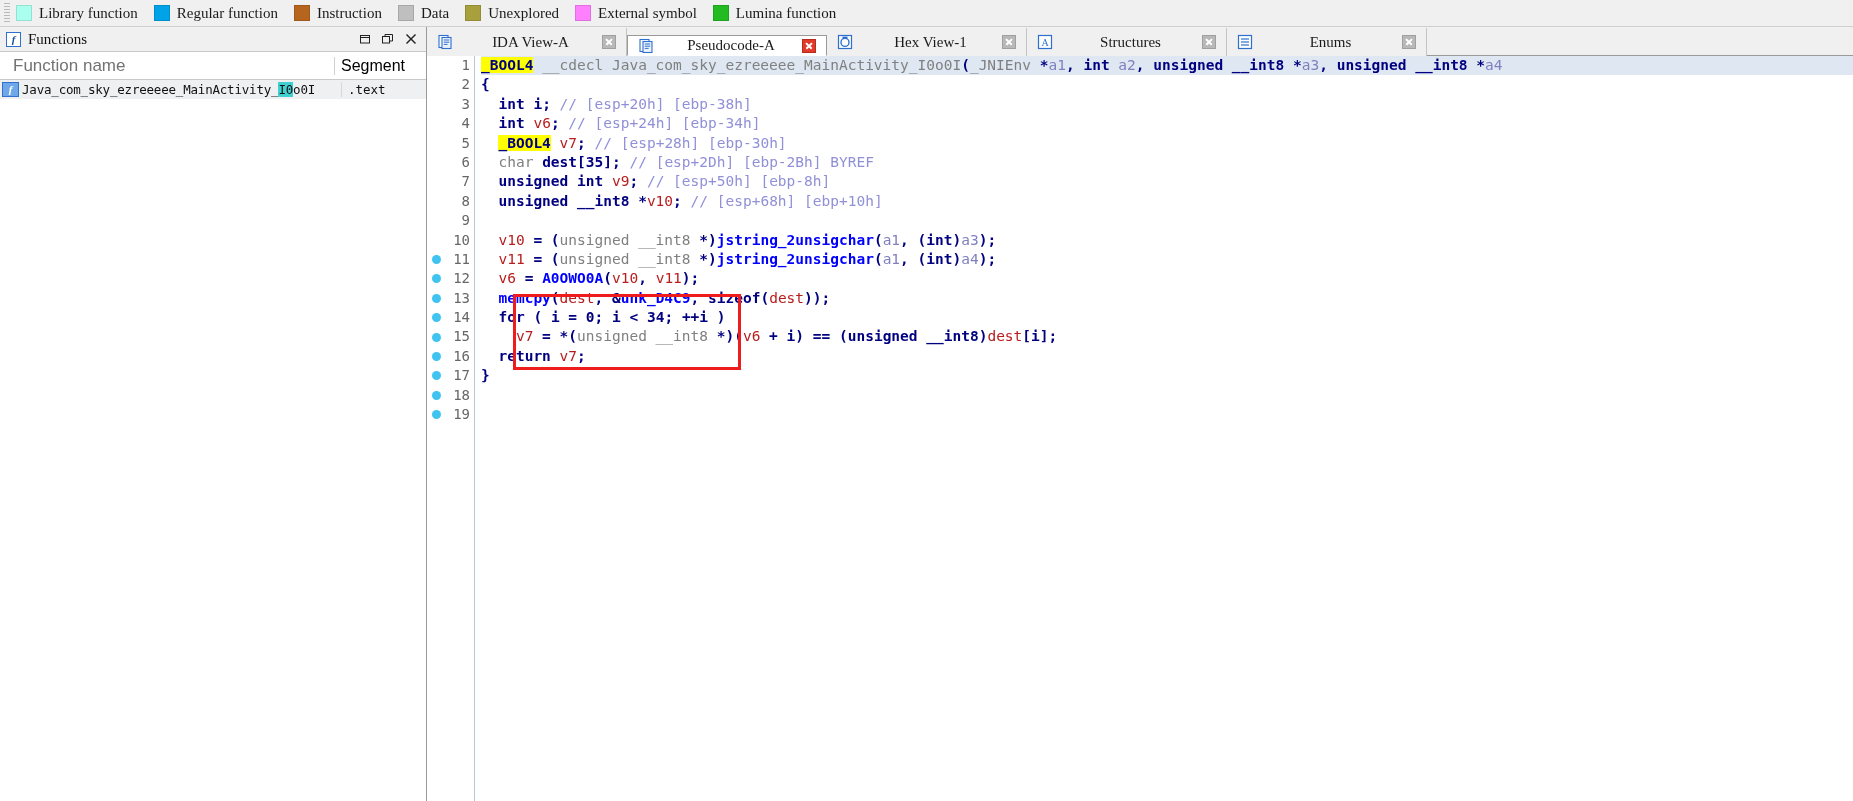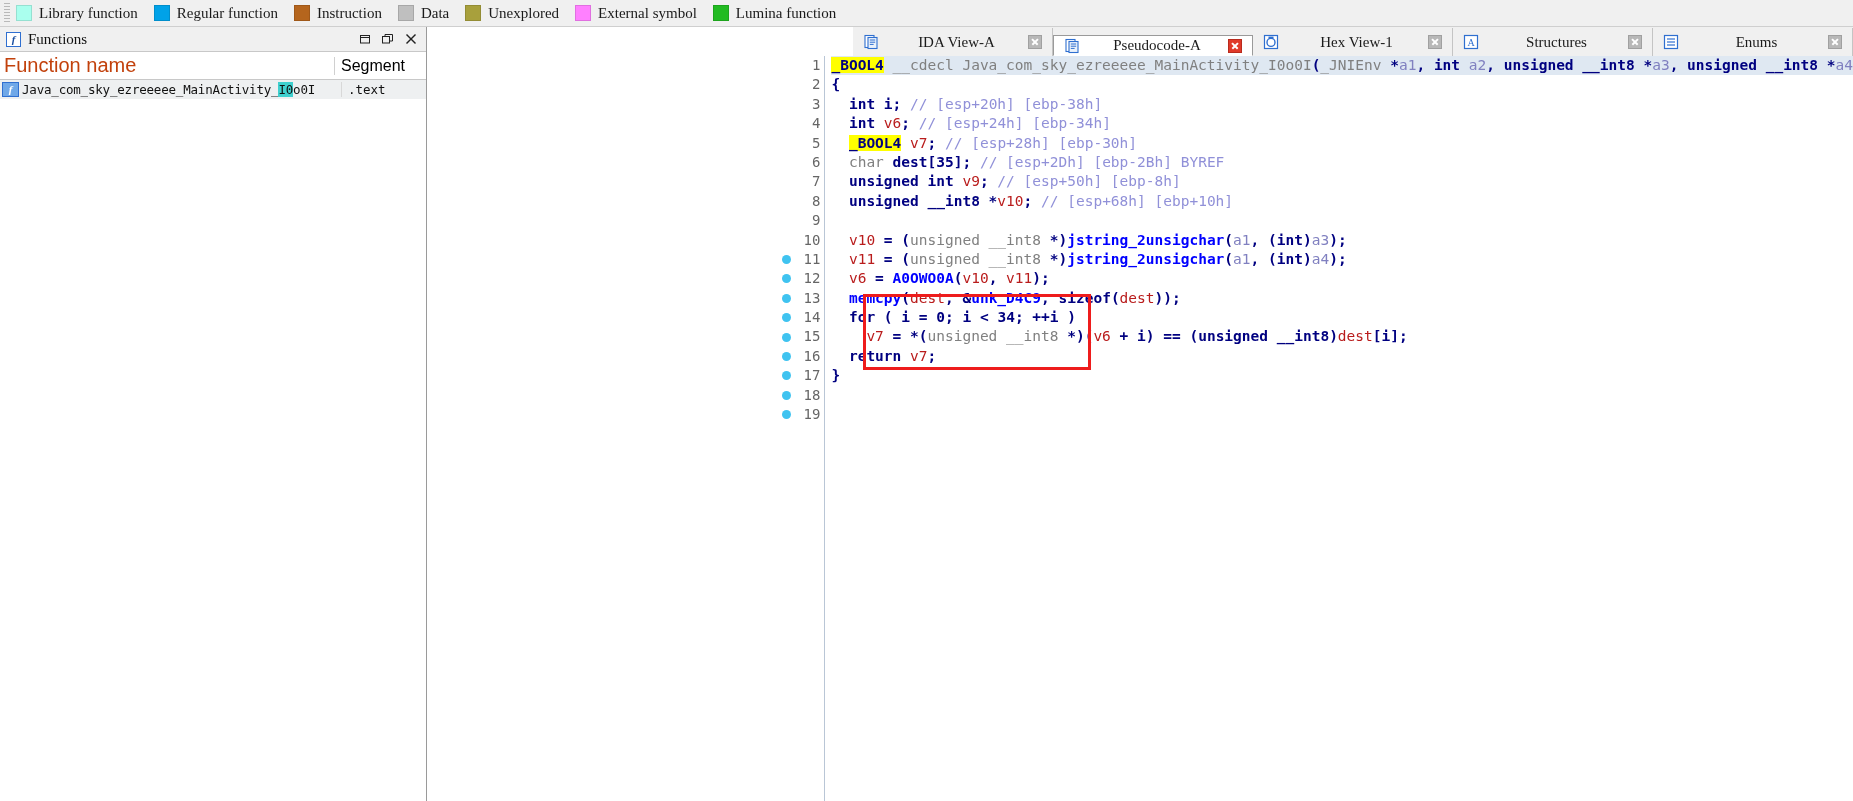--- a/index.html
+++ b/index.html
@@ -71,22 +71,22 @@
     color:#222;font-size:12px;cursor:default;
   }
   .win-btn svg{display:block;}
 
   #functions-header{
     height:27px;display:flex;align-items:center;
     border-bottom:1px solid #c8c8c8;
     background:#ffffff;
   }
   .col-fn-name{
-    flex:1;padding-left:4px;
-    font-size:20px;color:#c2410c;
+    flex:1;padding-left:13px;
+    font-size:17px;color:#737373;
     font-family:"Liberation Sans", sans-serif;
   }
   .col-seg{
     width:85px;padding-left:6px;
     border-left:1px solid #d0d0d0;
     font-size:16px;color:#000;
     font-family:"Liberation Sans", sans-serif;
   }
   #functions-list{flex:1;overflow:hidden;}
   .fn-row{
@@ -107,21 +107,21 @@
   }
   .fn-row .row-name .hl{background:#3fd0cf;}
   .fn-row .row-seg{
     width:85px;padding-left:6px;
     border-left:1px solid #d8d8d8;box-sizing:border-box;
     font-family:"DejaVu Sans Mono", monospace;
     font-size:12.5px;color:#111;
   }
 
   
-  #right-pane{flex:1;display:flex;flex-direction:column;min-width:0;align-items:flex-end;}
+  #right-pane{flex:1;display:flex;flex-direction:column;min-width:0;}
   #tabstrip{
     height:29px;background:#f0f0f0;
     border-bottom:1px solid #9a9a9a;
     display:flex;align-items:flex-end;
     box-sizing:border-box;
   }
   .tab{
     height:28px;display:flex;align-items:center;
     padding:0 10px;box-sizing:border-box;
     border-right:1px solid #c4c4c4;

